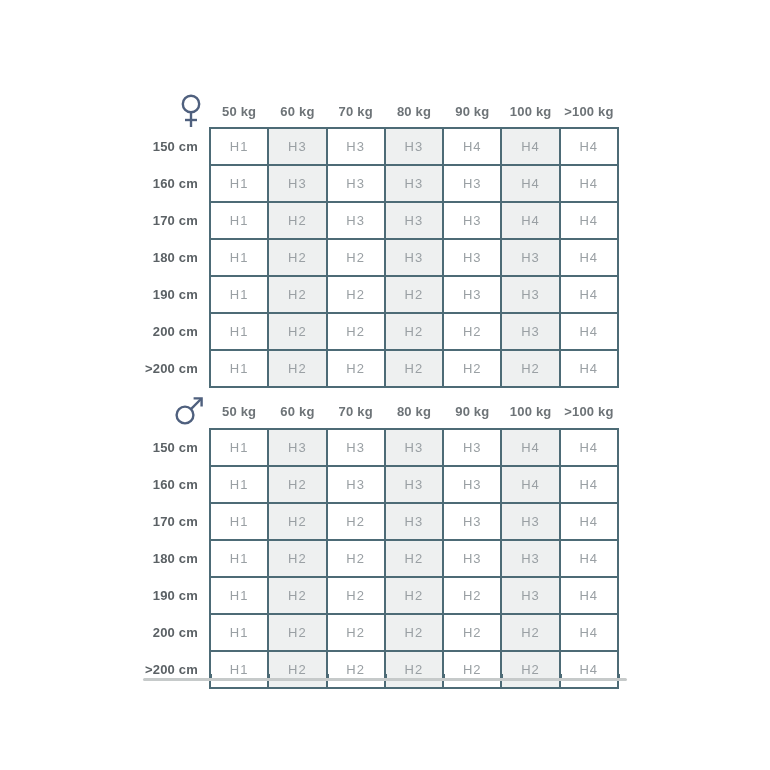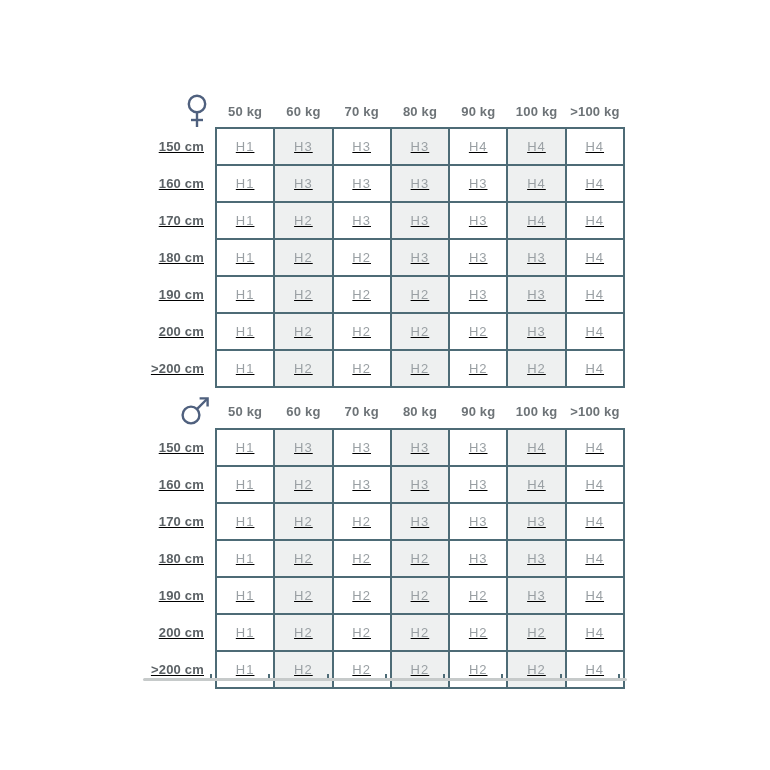--- a/index.html
+++ b/index.html
@@ -2,34 +2,34 @@
 <html><head>
 <meta charset="utf-8">
 <style>
   html,body{margin:0;padding:0;}
   body{
     width:770px;height:770px;background:#ffffff;
     font-family:"Liberation Sans",sans-serif;
     -webkit-font-smoothing:antialiased;
   }
   .page{position:relative;width:770px;height:770px;background:#ffffff;overflow:hidden;}
-  .tblock{position:absolute;left:148px;width:478px;}
+  .tblock{position:absolute;left:142px;width:478px;}
   .tblock.t0{top:94px;}
   .tblock.t1{top:395px;}
   .hdr{
     display:grid;
     grid-template-columns:68px repeat(7,58.3px);
     align-items:center;height:33px;
   }
   .sym{justify-self:end;margin-right:5px;display:flex;align-items:flex-end;}
   .wlabel{
     text-align:center;font-size:13px;font-weight:700;
     color:#6d7377;letter-spacing:.2px;white-space:nowrap;
   }
-  table.grid{border-collapse:collapse;table-layout:fixed;width:476px;text-decoration:underline;}
+  table.grid{border-collapse:collapse;table-layout:fixed;width:476px;}
   table.grid td{
     border:2px solid #4d6b76;height:33px;text-align:center;
     font-size:13px;font-weight:400;color:#9aa0a4;letter-spacing:1px;
     background:#ffffff;
   }
   table.grid td.shade{background:#eef0f0;}
   table.grid th.rlabel{
     border:none;background:transparent;
     text-align:right;padding-right:11px;
     font-size:13px;font-weight:700;color:#5b6165;letter-spacing:.2px;

